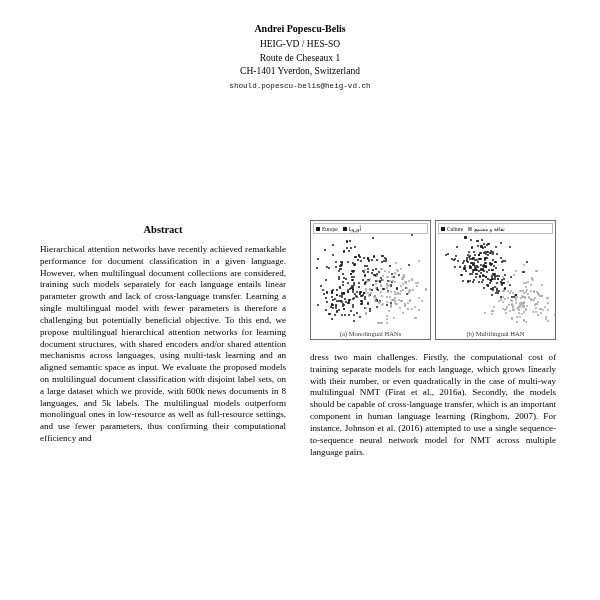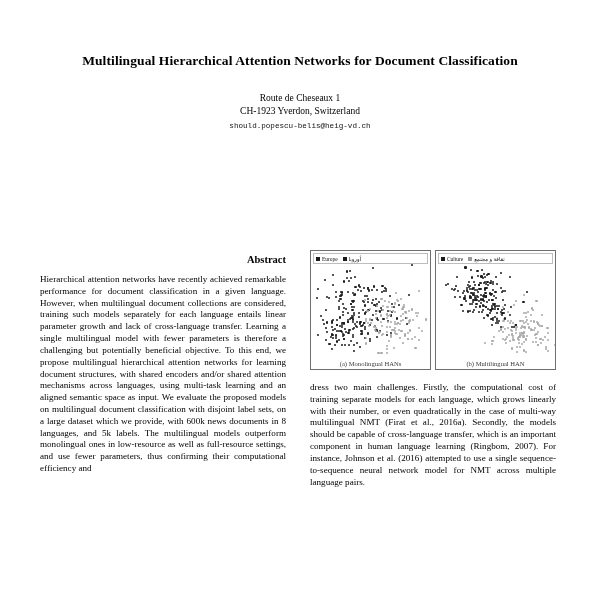--- a/index.html
+++ b/index.html
@@ -60,21 +60,21 @@
     display: flex;
     gap: 24px;
     padding: 0 40px;
     box-sizing: border-box;
   }
   .col {
     width: 246px;
     position: relative;
   }
   .section-head {
-    text-align: right;
+    text-align: center;
     font-weight: bold;
     font-size: 10.5px;
     margin: 6px 0 9px 0;
   }
   p.body {
     font-size: 9.1px;
     line-height: 1.30;
     text-align: justify;
     margin: 0 0 7px 0;
     text-indent: 0;
@@ -157,26 +157,27 @@
     text-align: justify;
     margin-top: 8px;
   }
   .spacer-18 { height: 12px; }
 </style>
 </head>
 <body>
 
 <div class="page">
 
-  <div class="title">Multilingual Hierarchical Attention Networks for Document Classification</div>
 
   <div class="authors">
     <div class="author">
+      <div class="name">Andrei Popescu-Belis</div>
+      <div>HEIG-VD / HES-SO</div>
       <div>Route de Cheseaux 1</div>
-      <div>CH-1923 Yverdon, Switzerland</div>
+      <div>CH-1401 Yverdon, Switzerland</div>
       <div class="email">should.popescu-belis@heig-vd.ch</div>
     </div>
   </div>
 
   <div class="columns">
 
     <div class="col">
       <div class="section-head">Abstract</div>
       <p class="body">Hierarchical attention networks have recently achieved remarkable performance for document classification in a given language. However, when multilingual document collections are considered, training such models separately for each language entails linear parameter growth and lack of cross-language transfer. Learning a single multilingual model with fewer parameters is therefore a challenging but potentially beneficial objective. To this end, we propose multilingual hierarchical attention networks for learning document structures, with shared encoders and/or shared attention mechanisms across languages, using multi-task learning and an aligned semantic space as input. We evaluate the proposed models on multilingual document classification with disjoint label sets, on a large dataset which we provide, with 600k news documents in 8 languages, and 5k labels. The multilingual models outperform monolingual ones in low-resource as well as full-resource settings, and use fewer parameters, thus confirming their computational efficiency and</p>
     </div>

